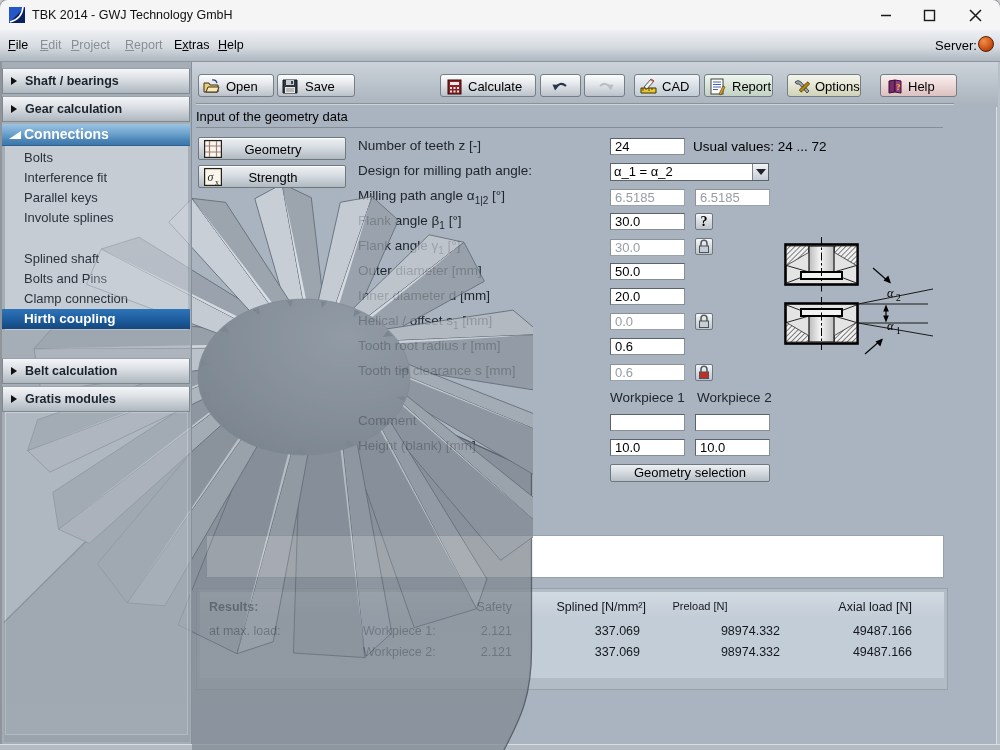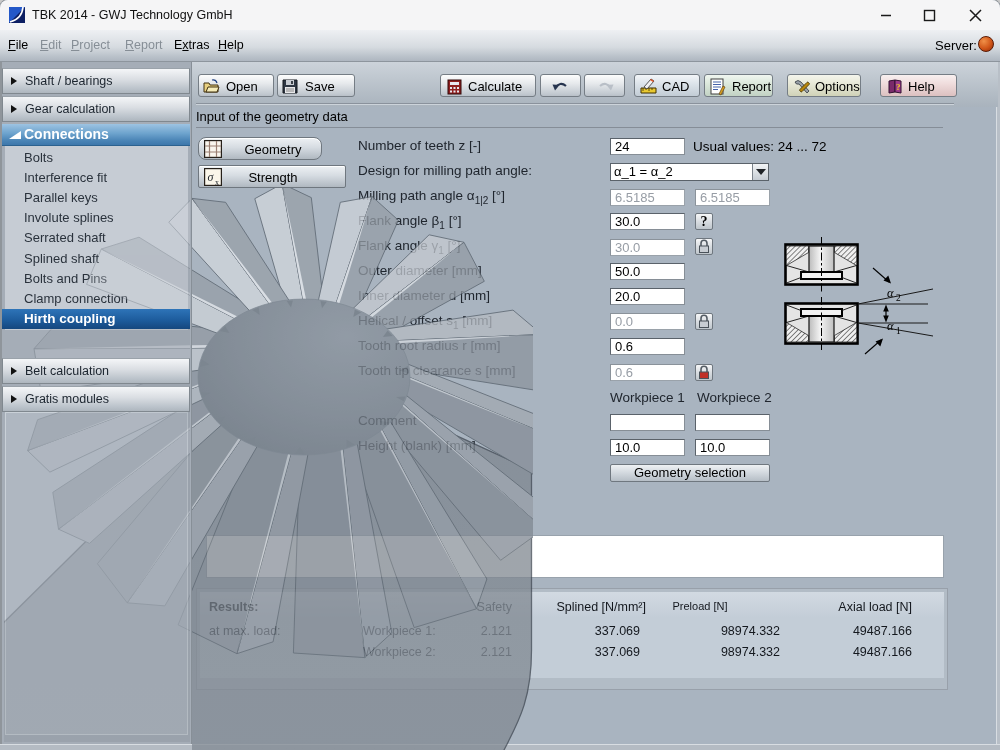--- a/index.html
+++ b/index.html
@@ -1,18 +1,18 @@
 <!DOCTYPE html>
 <html><head><meta charset="utf-8"><style>
 *{margin:0;padding:0;box-sizing:border-box}
 html,body{width:1000px;height:750px;overflow:hidden;background:#c9c9c9}
 body{font-family:"Liberation Sans",sans-serif}
 #win{position:absolute;left:0;top:0;width:1000px;height:750px;border-radius:8px 8px 0 0;overflow:hidden;box-shadow:0 0 0 1px #8a9096}
 .abs{position:absolute}
-.hdr{position:absolute;left:2px;width:188px;height:26px;z-index:50;background:linear-gradient(#f4f6f8,#d9dde2 45%,#b9c1c9 85%,#aeb6be);border:1px solid #80888f;border-top-color:#9aa2aa;color:#1b242e;font-size:12.5px;font-weight:normal;line-height:24px}
+.hdr{position:absolute;left:2px;width:188px;height:26px;z-index:50;background:linear-gradient(#f4f6f8,#d9dde2 45%,#b9c1c9 85%,#aeb6be);border:1px solid #80888f;border-top-color:#9aa2aa;color:#1b242e;font-size:12.5px;font-weight:bold;line-height:24px}
 .hdr .tri{position:absolute;left:8px;top:8px;width:0;height:0;border-left:6px solid #111;border-top:4.5px solid transparent;border-bottom:4.5px solid transparent}
 .hdr .txt{position:absolute;left:22px;top:0}
 .item{position:absolute;left:2px;width:188px;height:20.2px;color:#2a323c;font-size:13px;line-height:20px}
 .item .txt{position:absolute;left:22px;top:0}
 .tbtn{position:absolute;height:23px;background:linear-gradient(#fdfdfd,#e6e9ec 40%,#c2c9d0 90%,#b8bfc7);border:1px solid #757d85;border-radius:3px;color:#000;font-size:13px}
 .inp{position:absolute;width:75px;height:17px;background:#fff;border:1px solid #868e96;border-top-color:#5a626a;border-left-color:#5a626a;font-size:13px;color:#000;line-height:15px;padding-left:4px}
 .inp.dis{color:#979da5;border:1px solid #9aa2aa;border-top-color:#8a929a;border-left-color:#8a929a}
 .lbl{position:absolute;left:358px;font-size:13.5px;color:#20262e;white-space:nowrap}
 .lbl sub{font-size:10px}
 .sq{position:absolute;left:695px;width:18px;height:17px;background:linear-gradient(#f6f7f8,#d9dde1 50%,#bfc6cc);border:1px solid #6f777f;border-radius:2px}
@@ -149,23 +149,20 @@
     </div>
 <div class="item" style="top:167.8px">
       <span class="txt">Interference fit</span>
     </div>
 <div class="item" style="top:188.0px">
       <span class="txt">Parallel keys</span>
     </div>
 <div class="item" style="top:208.2px">
       <span class="txt">Involute splines</span>
     </div>
-<div class="item" style="top:228.4px">
-      <span class="txt">Serrated shaft</span>
-    </div>
 <div class="item" style="top:248.6px">
       <span class="txt">Splined shaft</span>
     </div>
 <div class="item" style="top:268.8px">
       <span class="txt">Bolts and Pins</span>
     </div>
 <div class="item" style="top:289.0px">
       <span class="txt">Clamp connection</span>
     </div>
 <div class="abs" style="left:2px;top:309px;width:188px;height:20px;z-index:50;background:linear-gradient(#2e74b8,#1c5a9a 60%,#15477e);color:#fff;font-weight:bold;font-size:13.5px;line-height:19px">
@@ -173,21 +170,21 @@
     </div>
 <div class="hdr" style="top:358px">
       <span class="tri"></span>
       <span class="txt">Belt calculation</span>
     </div>
 <div class="hdr" style="top:386px">
       <span class="tri"></span>
       <span class="txt">Gratis modules</span>
     </div>
 <div class="abs" style="left:191px;top:62px;width:1px;height:682px;background:#878f97"></div>
-<div class="abs" style="left:198px;top:137px;width:124px;height:23px;z-index:50;background:linear-gradient(#eef1f4,#d6dce2 45%,#b7bfc7 90%,#b0b8c0);border:1px solid #6f777f;border-radius:8px;box-shadow:inset 0 1px 0 #fff">
+<div class="abs" style="left:198px;top:137px;width:148px;height:23px;z-index:50;background:linear-gradient(#eef1f4,#d6dce2 45%,#b7bfc7 90%,#b0b8c0);border:1px solid #6f777f;border-radius:2px;box-shadow:inset 0 1px 0 #fff">
 <span class="abs" style="left:74px;top:4px;font-size:13px;color:#000;transform:translateX(-50%)">Geometry</span>
       <svg class="abs" style="left:5px;top:2px" width="18" height="18">
         <rect x="0.5" y="0.5" width="17" height="17" fill="#faf6ee" stroke="#26201a" stroke-width="1.4"></rect>
         <path d="M5.5,1 L5.5,17 M12.5,1 L12.5,17 M1,6 L17,6 M1,12 L17,12" stroke="#9a7f72" stroke-width="1.2"></path>
       </svg>
     </div>
     <div class="abs" style="left:198px;top:165px;width:148px;height:23px;z-index:50;background:linear-gradient(#eef1f4,#d6dce2 45%,#b7bfc7 90%,#b0b8c0);border:1px solid #6f777f;border-radius:2px;box-shadow:inset 0 1px 0 #fff">
 <span class="abs" style="left:74px;top:4px;font-size:13px;color:#000;transform:translateX(-50%)">Strength</span>
       <svg class="abs" style="left:5px;top:2px" width="18" height="18">
         <rect x="0.5" y="0.5" width="17" height="17" fill="#faf6ea" stroke="#26201a" stroke-width="1.4"></rect>

